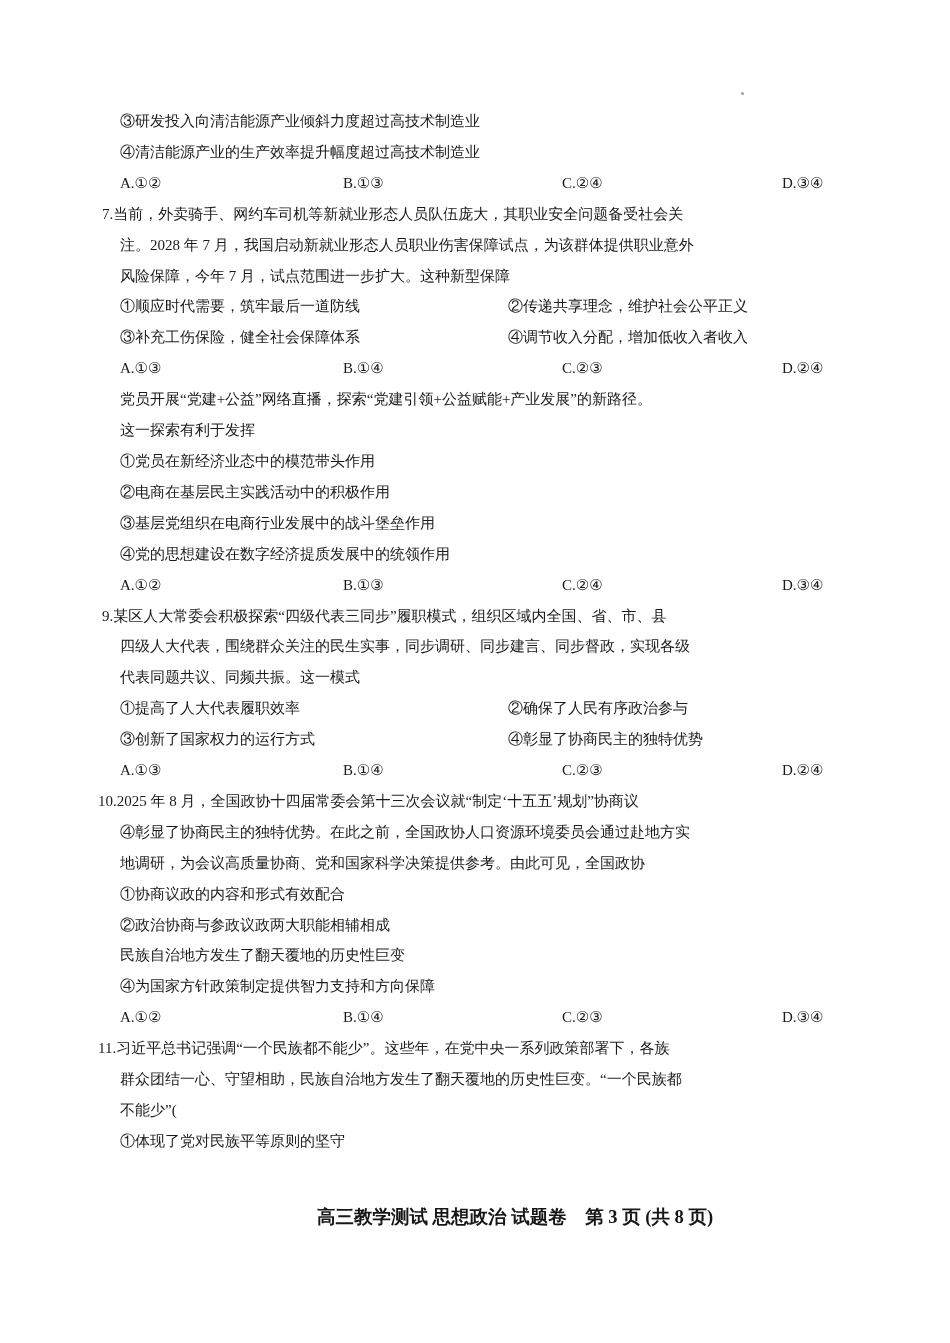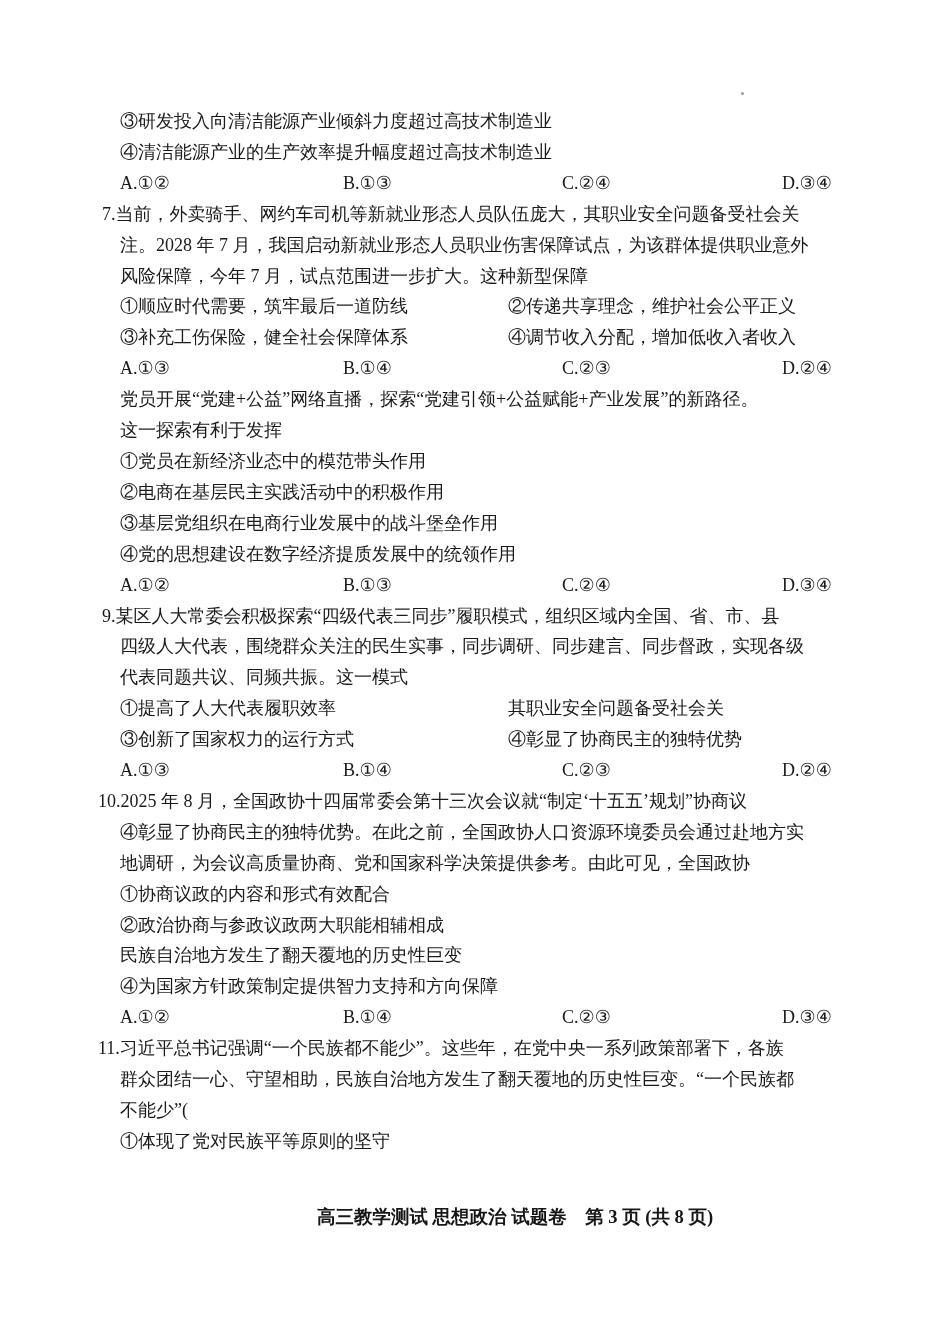--- a/index.html
+++ b/index.html
@@ -27,21 +27,21 @@
     width: 3px;
     height: 3px;
     border-radius: 50%;
     background: #9a9a9a;
   }
   .text-col {
     position: absolute;
     left: 120px;
     top: 106px;
     width: 728px;
-    font-size: 18px;
+    font-size: 15px;
     line-height: 30.9px;
   }
   .line {
     white-space: nowrap;
   }
   
   .hang1 { text-indent: -18px; }
   .hang2 { text-indent: -22px; }
   
   .answer-row {
@@ -120,21 +120,21 @@
         <span>D.③④</span>
       </div>
     </section>
 
     <section>
       <div class="line hang1">9.某区人大常委会积极探索“四级代表三同步”履职模式，组织区域内全国、省、市、县</div>
       <div class="line">四级人大代表，围绕群众关注的民生实事，同步调研、同步建言、同步督政，实现各级</div>
       <div class="line">代表同题共议、同频共振。这一模式</div>
       <div class="line pair-row">
         <span>①提高了人大代表履职效率</span>
-        <span>其职业安全问题备受社会关</span>
+        <span>②确保了人民有序政治参与</span>
       </div>
       <div class="line pair-row">
         <span>③创新了国家权力的运行方式</span>
         <span>④彰显了协商民主的独特优势</span>
       </div>
       <div class="line answer-row">
         <span>A.①③</span>
         <span>B.①④</span>
         <span>C.②③</span>
         <span>D.②④</span>

